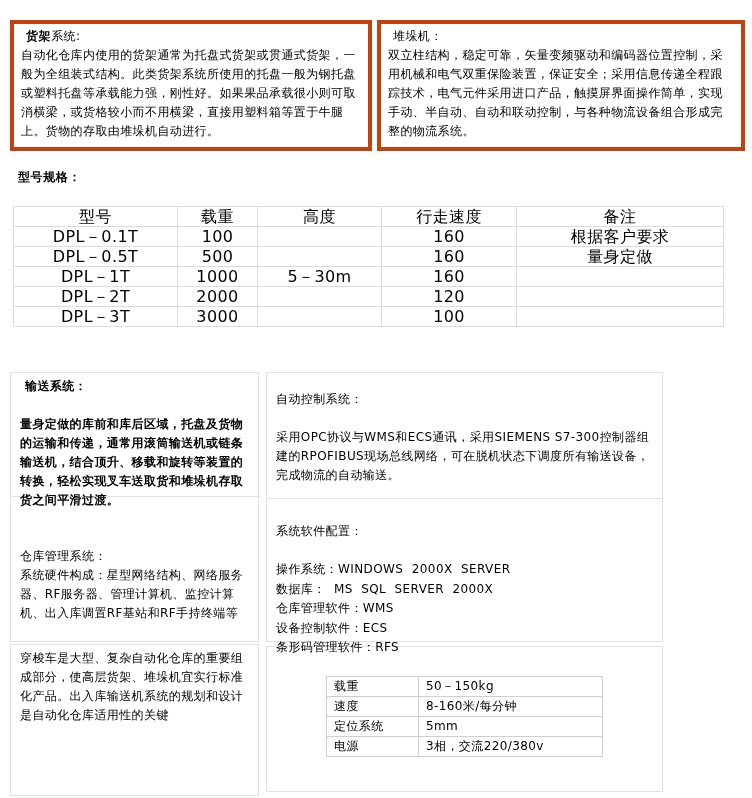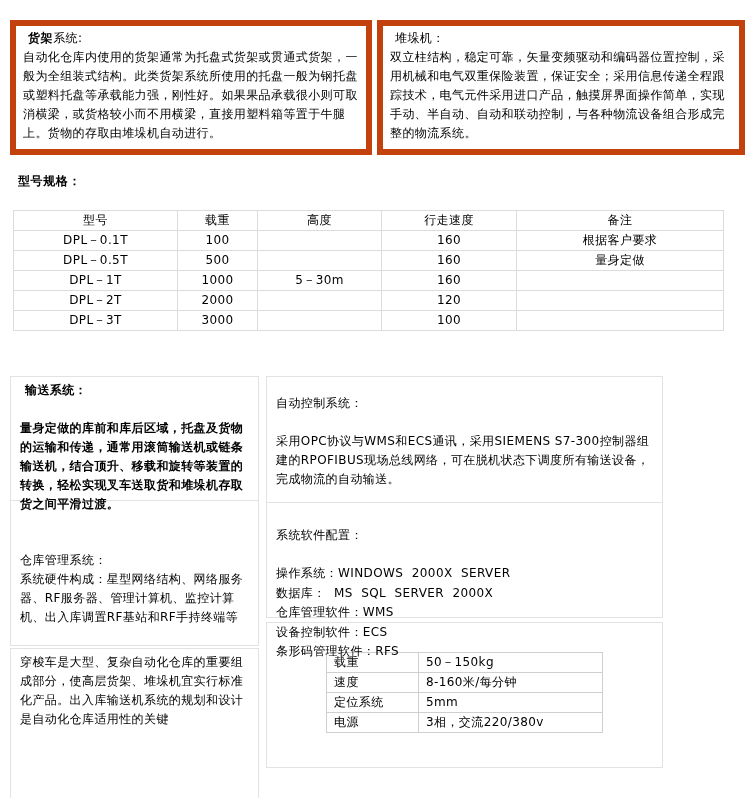--- a/index.html
+++ b/index.html
@@ -4,43 +4,43 @@
 <style>
   html,body{margin:0;padding:0;background:#ffffff;}
   body{
     width:752px;height:798px;position:relative;overflow:hidden;
     font-family:"DejaVu Sans",sans-serif;
     font-size:12px;color:#000;letter-spacing:0.4px;
   }
   p{margin:0;line-height:19px;}
   
   .top-row{display:flex;margin:20px 7px 0 10px;gap:5px;}
-  .box{border:6px solid #c2410c;box-sizing:border-box;background:#fff;padding:3px 7px 6px 7px;}
+  .box{border:4px solid #c2410c;box-sizing:border-box;background:#fff;padding:3px 7px 6px 7px;}
   .box-shelf{width:362px;}
   .box-stacker{flex:1;}
   .box-title{line-height:19px;padding-left:5px;}
   .box-title b{letter-spacing:0.6px;}
   
   .spec-heading{font-size:12px;font-weight:bold;margin:18px 0 0 18px;line-height:16px;letter-spacing:0.6px;}
   .spec-table{border-collapse:collapse;table-layout:fixed;width:710px;margin:21px 0 0 13px;}
   .spec-table th,.spec-table td{
     border:1px solid #dcdcdc;height:19px;line-height:19px;padding:0;
-    text-align:center;font-weight:normal;font-size:12px;white-space:nowrap;overflow:hidden;
+    text-align:center;font-weight:normal;font-size:16px;white-space:nowrap;overflow:hidden;
   }
   
   .lower{display:flex;margin:45px 0 0 10px;gap:7px;align-items:flex-start;}
   .col-left{width:249px;}
   .col-right{width:397px;}
   .cell{border:1px solid #e2e2e2;box-sizing:border-box;background:#fff;padding:4px 9px;}
   .cell + .cell{margin-top:-1px;}
   .cell-conveyor{height:125px;font-weight:bold;}
   .cell-wms{height:146px;padding-top:50px;}
   .cell-peripheral{height:152px;margin-top:2px !important;}
   .cell-control{height:127px;padding-top:17px;}
-  .cell-software{height:116px;padding-top:23px;}
+  .cell-software{height:144px;padding-top:23px;}
   .cell-shuttle{height:146px;margin-top:4px !important;padding:29px 0 0 59px;}
   .gap-after{margin-bottom:19px;}
   .indent-first{text-indent:12px;}
   .para-gap{}
   .software-line{line-height:19.5px;white-space:pre-wrap;}
   
   .shuttle-table{border-collapse:collapse;table-layout:fixed;width:276px;}
   .shuttle-table td{
     border:1px solid #cfcfcf;height:19px;line-height:19px;
     padding:0 0 0 7px;font-size:12px;white-space:nowrap;overflow:hidden;

